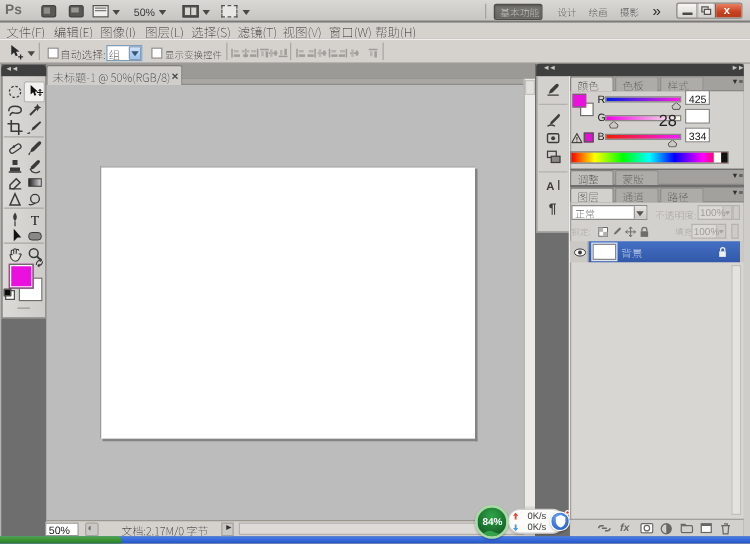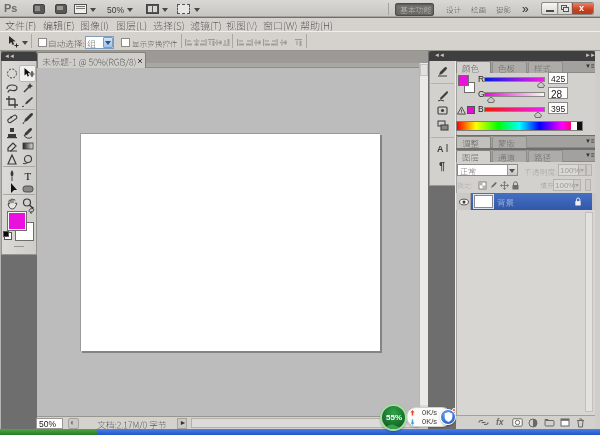--- a/index.html
+++ b/index.html
@@ -343,34 +343,34 @@
       <path d="M4 0 L7.5 3 L6.5 5.5 H1.5 L0.5 3 Z" fill="#cbc9c5" stroke="#55534f" stroke-width="0.8"></path>
     </svg>
 <div class="abs" style="left:548px;top:72px;width:20px;height:12px;background:#fff;border:1px solid #8d8b88"></div>
 <div class="txt" style="left:551px;top:74px;font-size:8.5px;color:#222">425</div>
 <div class="txt" style="left:478px;top:89px;font-size:8.5px;color:#222">G</div>
 <div class="abs" style="left:484px;top:92px;width:61px;height:5px;background:linear-gradient(90deg,#f200e5,#f2ffe5);border:1px solid #8a8886"></div>
 <svg class="g" style="left:487px;top:97px" width="8" height="6" viewBox="0 0 8 6">
       <path d="M4 0 L7.5 3 L6.5 5.5 H1.5 L0.5 3 Z" fill="#cbc9c5" stroke="#55534f" stroke-width="0.8"></path>
     </svg>
 <div class="abs" style="left:548px;top:87px;width:20px;height:12px;background:#fff;border:1px solid #8d8b88"></div>
-<div class="txt" style="left:551px;top:89px;font-size:10px;color:#222">28</div>
+<div class="txt" style="left:527px;top:89px;font-size:13px;color:#222">28</div>
 <svg class="g" style="left:457px;top:106px" width="9" height="9" viewBox="0 0 10 10">
       <path d="M5 1 L9.5 9 H0.5 Z" fill="none" stroke="#44423f" stroke-width="1"></path>
       <rect x="4.5" y="4" width="1" height="2.5" fill="#44423f"></rect>
       <rect x="4.5" y="7.2" width="1" height="1" fill="#44423f"></rect>
     </svg>
 <div class="abs" style="left:467px;top:106px;width:8px;height:8px;background:#e010d5;border:1px solid #55534f"></div>
 <div class="txt" style="left:478px;top:104px;font-size:8.5px;color:#222">B</div>
 <div class="abs" style="left:484px;top:107px;width:61px;height:5px;background:linear-gradient(90deg,#f21c00,#f21cff);border:1px solid #8a8886"></div>
 <svg class="g" style="left:534px;top:112px" width="8" height="6" viewBox="0 0 8 6">
       <path d="M4 0 L7.5 3 L6.5 5.5 H1.5 L0.5 3 Z" fill="#cbc9c5" stroke="#55534f" stroke-width="0.8"></path>
     </svg>
 <div class="abs" style="left:548px;top:102px;width:20px;height:12px;background:#fff;border:1px solid #8d8b88"></div>
-<div class="txt" style="left:551px;top:104px;font-size:8.5px;color:#222">395</div>
+<div class="txt" style="left:551px;top:104px;font-size:8.5px;color:#222">334</div>
 <div class="abs" style="left:456px;top:121px;width:127px;height:10px;border:1px solid #7f7d79;background:linear-gradient(90deg,#f00,#ff0 15%,#0f0 33%,#0ff 50%,#00f 66%,#f0f 84%,#f00 98%)"></div>
 <div class="abs" style="left:571px;top:122px;width:6px;height:8px;background:#fff"></div>
 <div class="abs" style="left:577px;top:122px;width:5px;height:8px;background:#111"></div>
 <div class="abs" style="left:456px;top:135px;width:139px;height:1px;background:#6e6e6e"></div>
 <div class="abs" style="left:456px;top:136px;width:139px;height:12px;background:#a3a19d;border-bottom:1px solid #8a8884"></div>
     <div class="abs" style="left:456px;top:136px;width:35px;height:12px;background:#c2c0bc;border:1px solid #84827c;border-bottom:none;border-radius:2px 2px 0 0"></div>
     <svg class="g" style="left:462px;top:137px" width="17.0" height="12.3" viewBox="0 0 200.0 144.8">
       <path d="M39 38H42V74Q42 80 42 86Q42 92 40 99Q39 106 37 112Q35 118 31 123Q31 123 30 122Q30 122 29 122Q29 122 28 122Q34 115 36 106Q38 98 39 90Q39 81 39 74ZM42 38H89V41H42ZM88 38H92V118Q92 120 91 121Q90 122 88 122Q87 122 84 122Q81 123 75 122Q75 122 75 122Q75 121 74 121Q74 120 74 120Q78 120 82 120Q85 120 86 120Q88 120 88 118ZM50 56H80V59H50ZM48 72H83V75H48ZM64 45H67V74H64ZM53 86H78V108H53V104H75V88H53ZM51 86H54V112H51ZM13 38 15 36Q18 38 21 41Q24 44 26 46Q28 49 30 51L28 53Q26 51 24 48Q21 46 18 43Q16 40 13 38ZM19 119 18 116 20 114 34 105Q34 105 34 106Q35 107 35 107Q30 111 27 113Q24 115 22 116Q20 117 20 118Q19 119 19 119ZM5 65H23V68H5ZM19 119Q18 119 18 118Q18 118 17 117Q17 117 16 117Q17 116 18 115Q20 114 21 112Q22 110 22 108V65H24V113Q24 113 24 113Q23 114 22 115Q22 115 21 116Q20 117 19 118Q19 119 19 119ZM112 89H188V92H112ZM106 41H151V44H106ZM150 103H183V106H150ZM105 117H195V120H105ZM148 90H152V119H148ZM128 33H131V86H128ZM123 99H126V118H123ZM113 54V63H145V54ZM110 51H148V66H110ZM166 33 168 34Q166 42 162 49Q158 57 153 62Q153 62 153 61Q152 61 152 61Q151 60 151 60Q156 55 160 48Q163 41 166 33ZM162 45H195V48H161ZM186 46 189 47Q185 62 176 71Q166 80 152 86Q152 86 152 85Q151 85 151 84Q151 84 150 84Q164 79 173 70Q182 61 186 46ZM162 47Q164 54 168 61Q172 68 179 74Q186 80 195 84Q195 84 194 85Q194 85 194 85Q193 86 193 86Q184 82 177 76Q170 70 166 63Q162 56 160 49ZM128 66 130 67Q127 70 123 74Q120 78 115 81Q111 84 107 85Q106 85 106 84Q105 84 105 83Q109 82 113 79Q118 76 121 73Q125 69 128 66ZM131 70 133 68Q137 70 141 73Q145 75 148 78L146 80Q144 78 139 75Q135 72 131 70Z" fill="#30302e"></path>
     </svg>
     <div class="abs" style="left:492px;top:136px;width:35px;height:12px;background:#aeaca8;border:1px solid #908e8a;border-bottom:none;border-radius:2px 2px 0 0"></div>
@@ -485,18 +485,18 @@
 <svg class="g" style="left:410px;top:419px" width="5" height="6" viewBox="0 0 6 7">
       <path d="M3 7 L5.5 4 H3.9 V0.5 H2.1 V4 H0.5 Z" fill="#4a9ade"></path>
     </svg>
 <div class="txt" style="left:422px;top:407.5px;font-size:7.5px;color:#3f3d3a">0K/s</div>
 <div class="txt" style="left:422px;top:417px;font-size:7.5px;color:#3f3d3a">0K/s</div>
 <div class="abs" style="left:380px;top:404px;width:27px;height:27px;border-radius:50%;background:radial-gradient(circle at 50% 30%,#2fa449,#156326 75%);border:2px solid #a8dca4;box-shadow:0 1px 2px rgba(0,0,0,.3);overflow:hidden">
       <svg style="position:absolute;left:0;top:13px" width="27" height="14" viewBox="0 0 27 14">
         <path d="M0 14 Q7 2 14 7 Q20 10 27 5 L27 14 Z" fill="#3db254" opacity="0.8"></path>
       </svg>
     </div>
-<div class="txt" style="left:386px;top:413px;font-size:8px;font-weight:bold;color:#fff">55%</div>
+<div class="txt" style="left:386px;top:413px;font-size:8px;font-weight:bold;color:#fff">84%</div>
 <div class="abs" style="left:440px;top:409px;width:16px;height:16px;border-radius:50%;background:radial-gradient(circle at 40% 30%,#6aa5f5,#2a62c8 80%);border:1px solid #fff;box-shadow:0 1px 2px rgba(0,0,0,.25)"></div>
 <svg class="g" style="left:443px;top:411px" width="11" height="12" viewBox="0 0 13 14">
       <path d="M6.5 1 L11 3 V7 Q11 11 6.5 13 Q2 11 2 7 V3 Z" fill="#fff"></path>
     </svg>
 <div class="abs" style="left:452px;top:408px;width:4px;height:4px;border-radius:50%;background:#e23326;border:1px solid #fff"></div>
 </div>
 </body></html>

